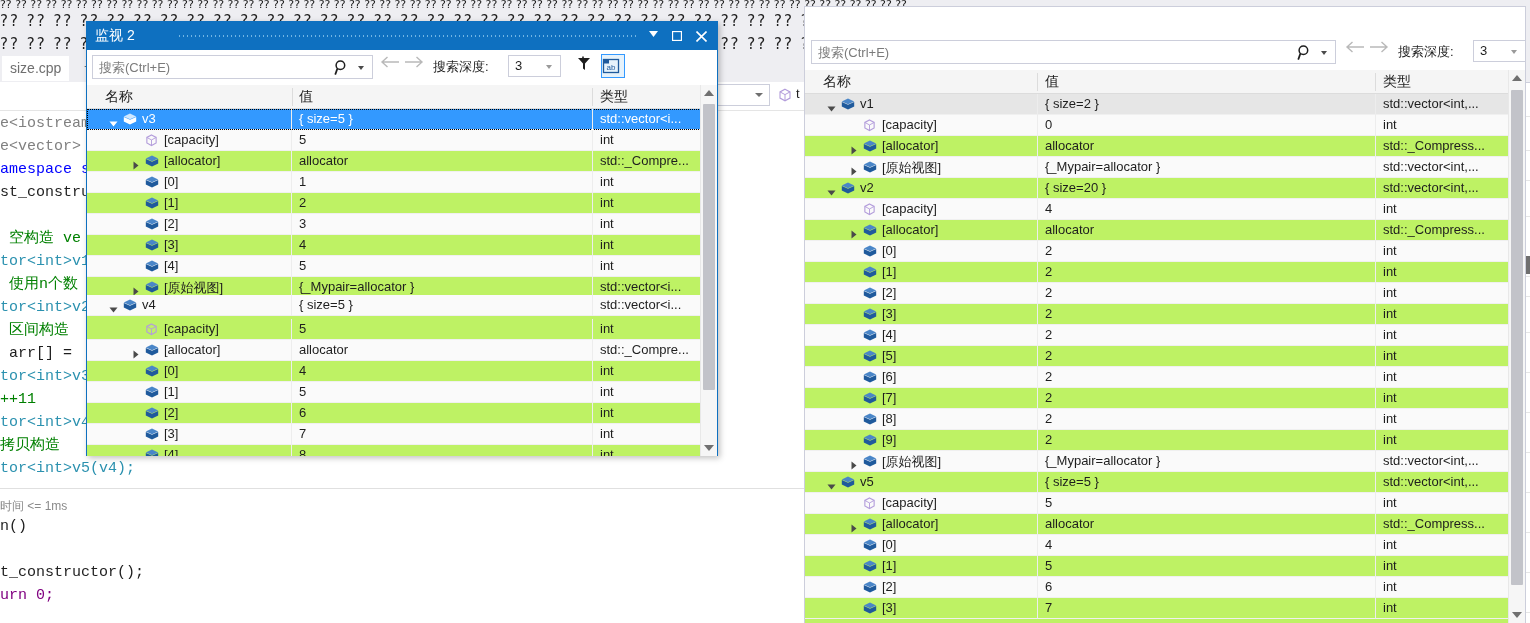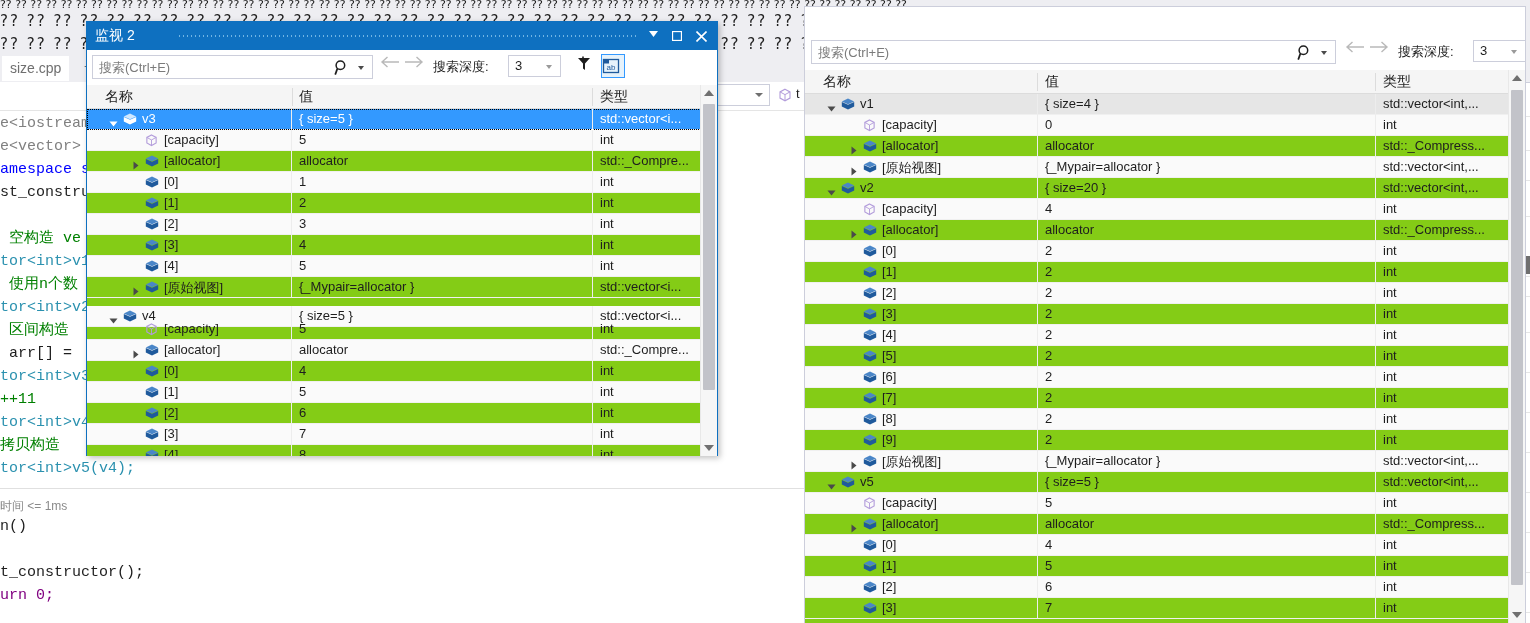--- a/index.html
+++ b/index.html
@@ -83,21 +83,21 @@
   .arrowbtn{position:absolute;top:4px;width:22px;height:18px;}
   .depthlabel{position:absolute;font-size:13px;color:#1e1e1e;}
   .depthbox{position:absolute;height:22px;border:1px solid #cccedb;background:#ffffff;
             box-sizing:border-box;}
   .depthbox .dv{position:absolute;left:6px;top:2px;font-size:13px;color:#1e1e1e;}
   .depthbox .dc{position:absolute;right:8px;top:9px;border-left:3.5px solid transparent;
             border-right:3.5px solid transparent;border-top:4px solid #9a9a9a;}
   .tbicon{position:absolute;top:3px;width:24px;height:24px;}
   .tbicon.sel{border:1px solid #3399ff;background:#e6f2fb;box-sizing:border-box;}
 
-  .grid{position:absolute;left:0;width:100%;overflow:hidden;background:#84cc16;}
+  .grid{position:absolute;left:0;width:100%;overflow:hidden;background:#bef264;}
   .ghdr{position:absolute;left:0;top:0;width:100%;height:24px;background:#f5f5f5;
         border-bottom:1px solid #dcdcdc;box-sizing:border-box;}
   .ghdr .hc{position:absolute;top:3px;font-size:14px;color:#1e1e1e;}
   .ghdr .hsep{position:absolute;top:3px;width:1px;height:18px;background:#dcdcdc;}
 
   .rows{position:absolute;left:0;top:24px;width:100%;overflow:hidden;}
   .row{position:absolute;left:0;width:100%;height:21px;box-sizing:border-box;
        border-bottom:1px solid #f0f0f0;}
   .row.alt{background:#fafafa;}
   .row.selblue{background:#3399ff;color:#ffffff;}
@@ -224,21 +224,21 @@
           <span class="expander" style="left: 22px;"><svg width="9" height="9" viewBox="0 0 9 9">
               <path d="M0.5 2.5h8l-4 5z" fill="#4a4a4a"></path>
             </svg></span>
           <span class="vicon" style="left: 36px;"><svg width="14" height="12" viewBox="0 0 14 12">
               <path d="M7 0.6 13.2 3.4 7 6.2 0.8 3.4z" fill="#4a86c8"></path>
               <path d="M0.8 3.9 7 6.7v4.7L0.8 8.6z" fill="#1f5a9c"></path>
               <path d="M13.2 3.9 7 6.7v4.7l6.2-2.8z" fill="#1f5a9c"></path>
             </svg></span>
           <span class="c cname" style="left: 55px; max-width: 182px;">v1</span>
           <span class="csep" style="left: 232px;"></span>
-          <span class="c" style="left: 240px; max-width: 328px;">{ size=4 }</span>
+          <span class="c" style="left: 240px; max-width: 328px;">{ size=2 }</span>
           <span class="csep" style="left: 570px;"></span>
           <span class="c" style="left: 578px; max-width: 122px;">std::vector&lt;int,...</span>
         </div>
         <div class="row alt" style="top: 21px;">
           <span class="vicon" style="left: 58px;"><svg width="13" height="13" viewBox="0 0 14 14">
               <path d="M7 1 12 3.7v6L7 12.4 2 9.7v-6z" fill="none" stroke="#b39ddb" stroke-width="1.2"></path>
               <path d="M2 3.7 7 6.4l5-2.7M7 6.4v6" fill="none" stroke="#b39ddb" stroke-width="1"></path>
             </svg></span>
           <span class="c cname" style="left: 77px; max-width: 160px;">[capacity]</span>
           <span class="csep" style="left: 232px;"></span>
@@ -740,21 +740,21 @@
               <path d="M7 0.6 13.2 3.4 7 6.2 0.8 3.4z" fill="#4a86c8"></path>
               <path d="M0.8 3.9 7 6.7v4.7L0.8 8.6z" fill="#1f5a9c"></path>
               <path d="M13.2 3.9 7 6.7v4.7l6.2-2.8z" fill="#1f5a9c"></path>
             </svg></span>
           <span class="c cname" style="left: 77px; max-width: 132px;">[原始视图]</span>
           <span class="csep" style="left: 204px;"></span>
           <span class="c" style="left: 212px; max-width: 291px;">{_Mypair=allocator }</span>
           <span class="csep" style="left: 505px;"></span>
           <span class="c" style="left: 513px; max-width: 92px;">std::vector&lt;i...</span>
         </div>
-        <div class="row alt" style="top: 197px;">
+        <div class="row alt" style="top: 186px;">
           <span class="expander" style="left: 22px;"><svg width="9" height="9" viewBox="0 0 9 9">
               <path d="M0.5 2.5h8l-4 5z" fill="#4a4a4a"></path>
             </svg></span>
           <span class="vicon" style="left: 36px;"><svg width="14" height="12" viewBox="0 0 14 12">
               <path d="M7 0.6 13.2 3.4 7 6.2 0.8 3.4z" fill="#4a86c8"></path>
               <path d="M0.8 3.9 7 6.7v4.7L0.8 8.6z" fill="#1f5a9c"></path>
               <path d="M13.2 3.9 7 6.7v4.7l6.2-2.8z" fill="#1f5a9c"></path>
             </svg></span>
           <span class="c cname" style="left: 55px; max-width: 154px;">v4</span>
           <span class="csep" style="left: 204px;"></span>

